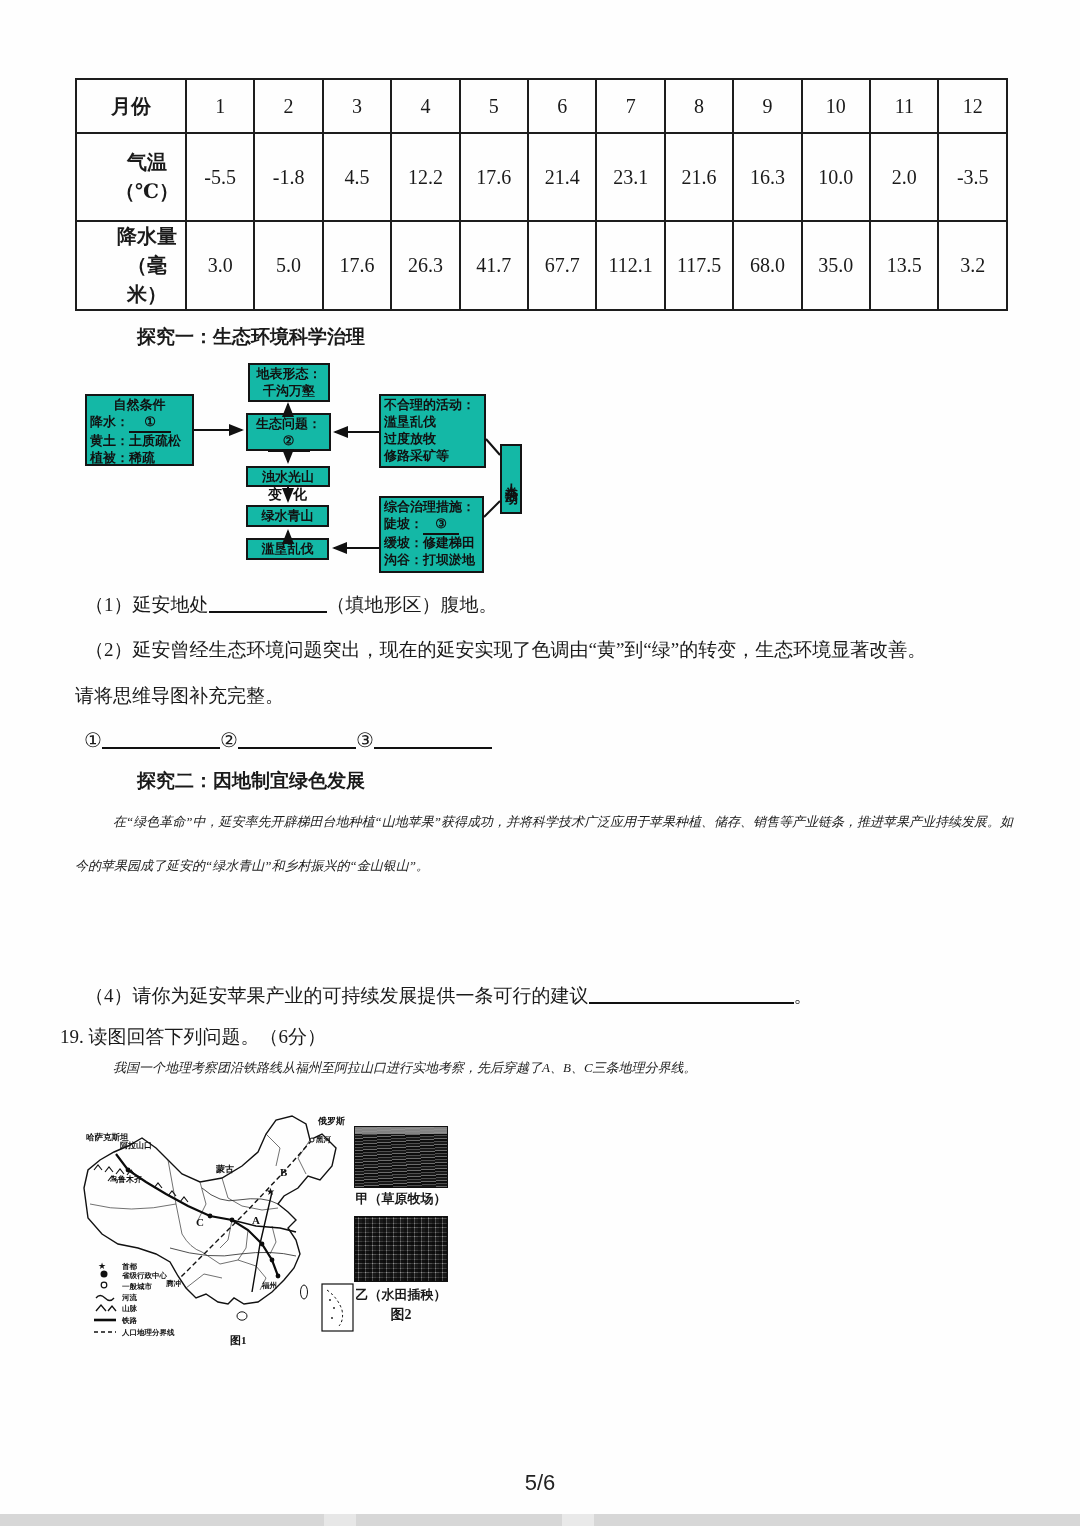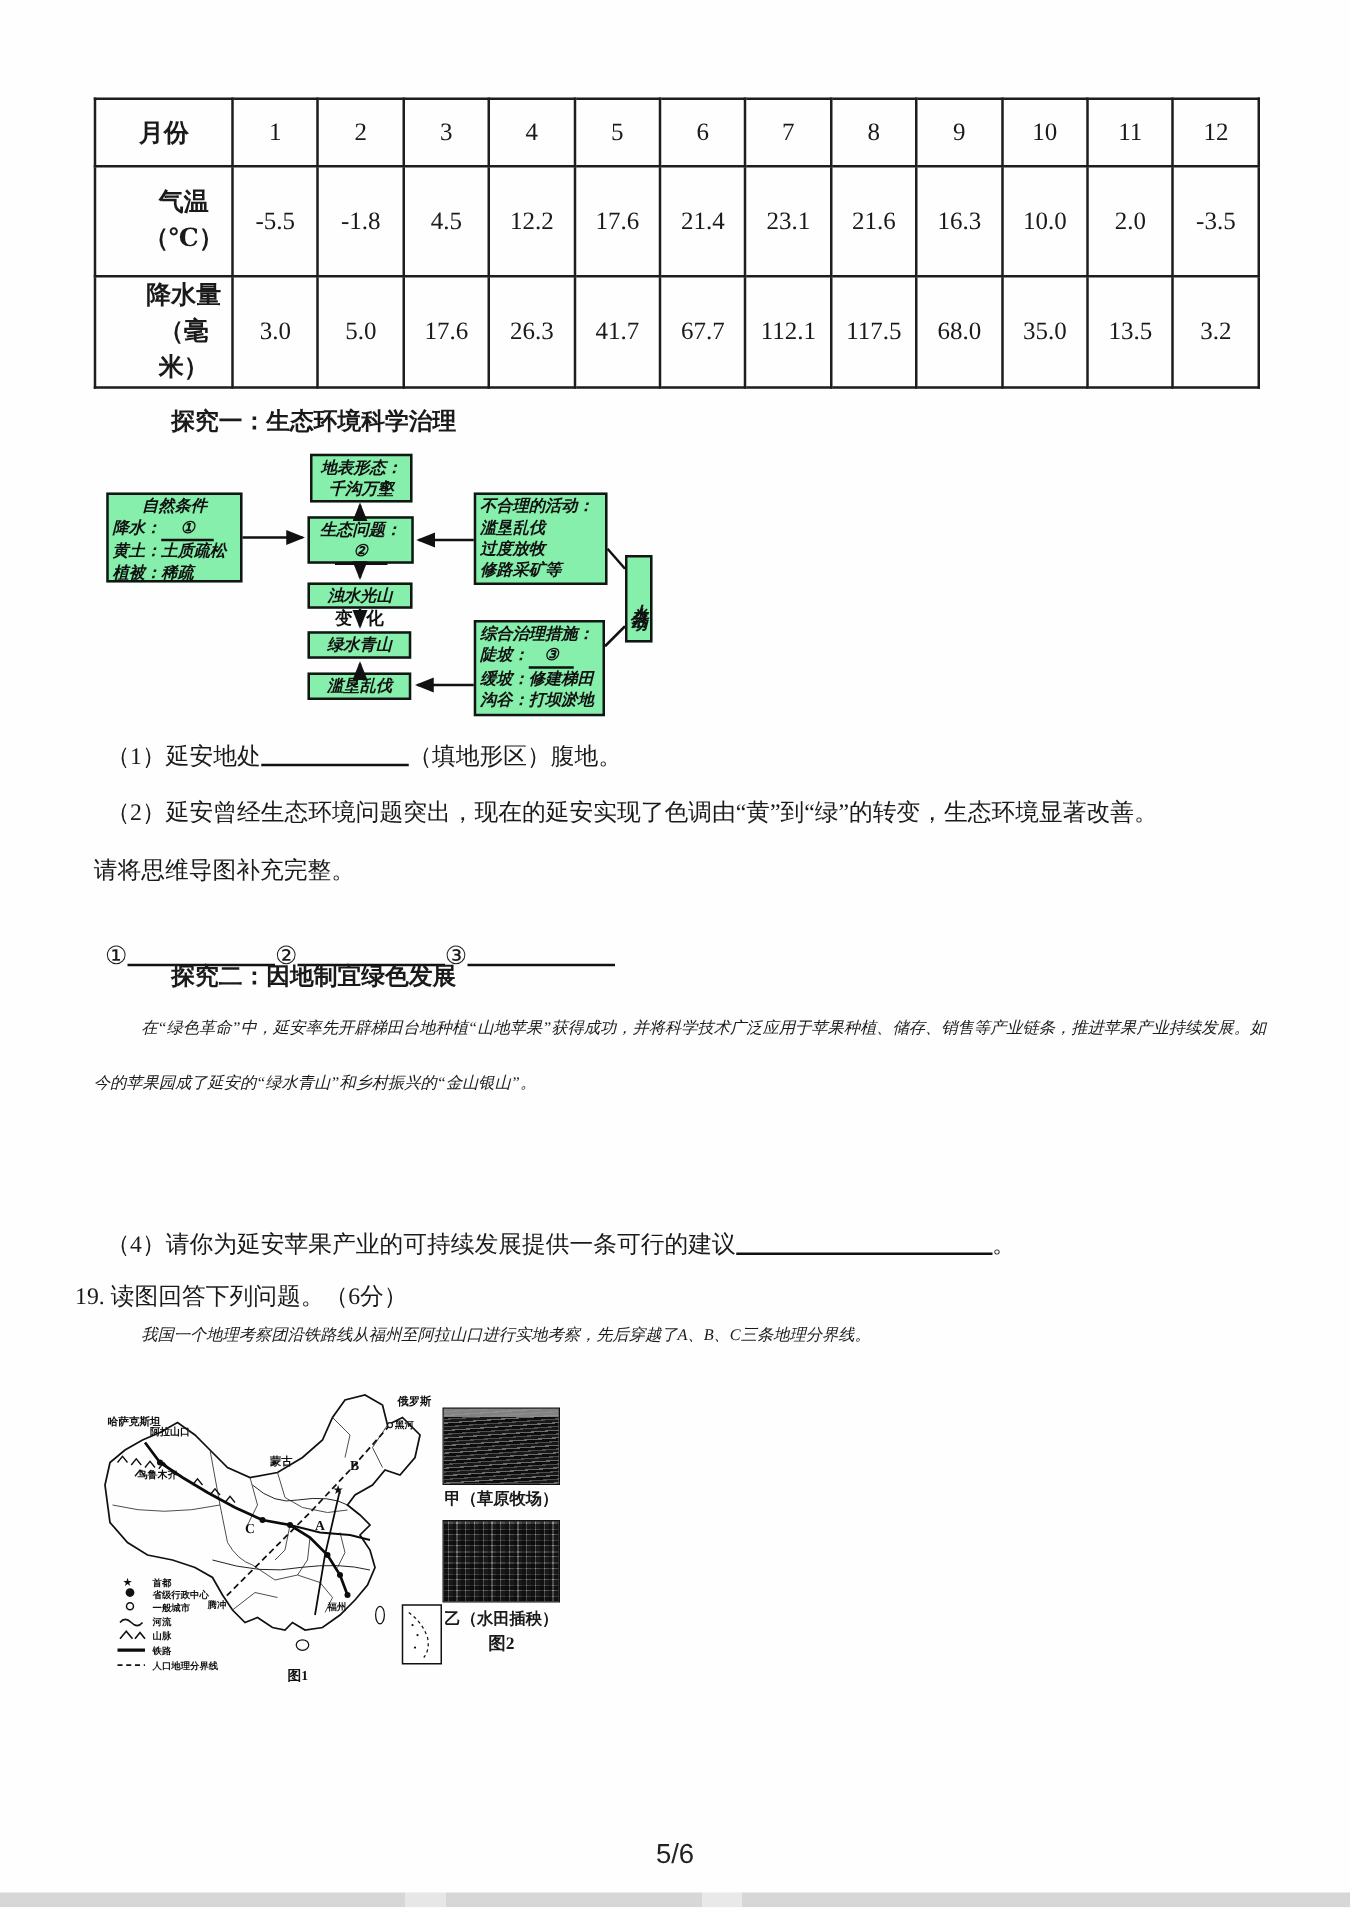--- a/index.html
+++ b/index.html
@@ -9,26 +9,26 @@
   .climate{position:absolute;left:75px;top:78px;border-collapse:collapse;table-layout:fixed;width:933px;}
   .climate td{border:2px solid #1d1d1d;text-align:center;font-size:20px;padding:0;overflow:hidden;}
   .climate tr.hrow td{height:52px;}
   .climate tr.drow td{height:86px;}
   .climate td.rowhead{width:108px;font-weight:600;}
   .rowhead div{line-height:1.45;padding-left:32px;}
   
   .t{position:absolute;white-space:nowrap;}
   .bold{font-weight:700;margin-left:17px;}
   .fs19{font-size:19px;}
-  .fs20{font-size:20px;margin-top:24px;}
+  .fs20{font-size:20px;}
   .blank{display:inline-block;border-bottom:2px solid #111;height:1.05em;vertical-align:-2px;}
   .para{position:absolute;font-size:13px;line-height:44px;text-align:justify;text-indent:38px;font-style:italic;}
   
-  .fc-box{position:absolute;border:2px solid #141414;background:#86efac;font-weight:700;font-size:13px;
-          line-height:1.3;color:#111;box-sizing:border-box;padding:1px 3px;font-style:italic;}
+  .fc-box{position:absolute;border:2px solid #141414;background:#14b8a6;font-weight:700;font-size:13px;
+          line-height:1.3;color:#111;box-sizing:border-box;padding:1px 3px;}
   .fc-center{text-align:center;}
   .fc-blank{display:inline-block;border-bottom:2px solid #111;min-width:42px;text-align:center;}
   .fc-sblank{display:inline-block;border-bottom:2px solid #111;min-width:36px;text-align:center;}
   .fc-vert{writing-mode:vertical-rl;text-align:center;letter-spacing:3px;padding:4px 1px;}
   .fc-change{position:absolute;font-weight:700;font-size:14px;color:#111;}
   .fc-svg{position:absolute;left:80px;top:355px;}
   
   .photo{position:absolute;width:94px;border:1px solid #111;box-sizing:border-box;}
   .photo-jia{left:354px;top:1126px;height:62px;
      background:

